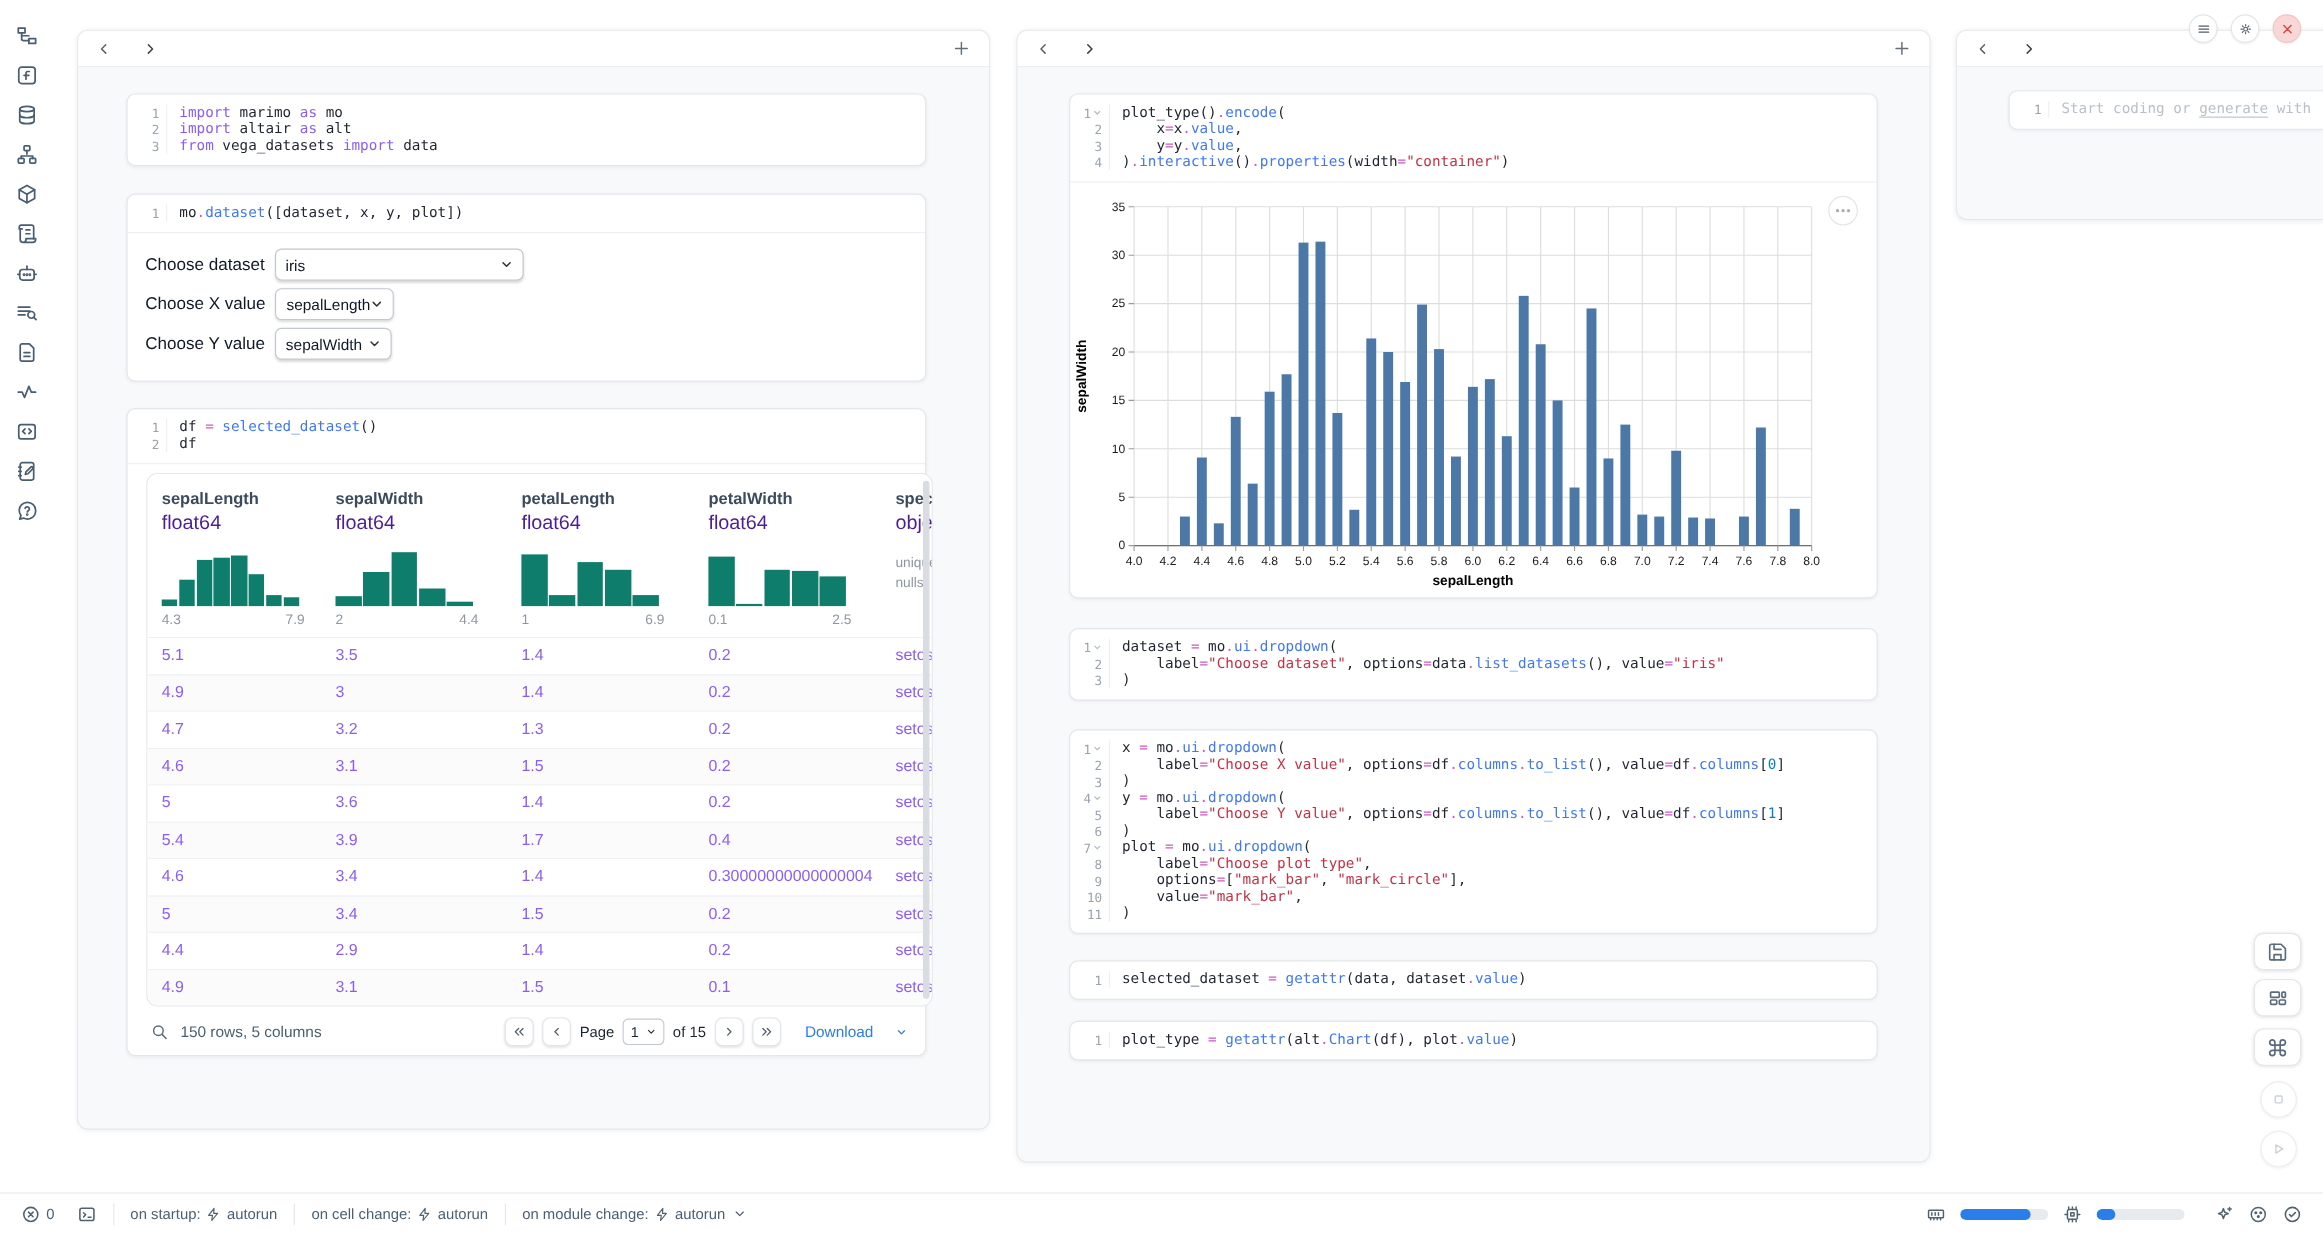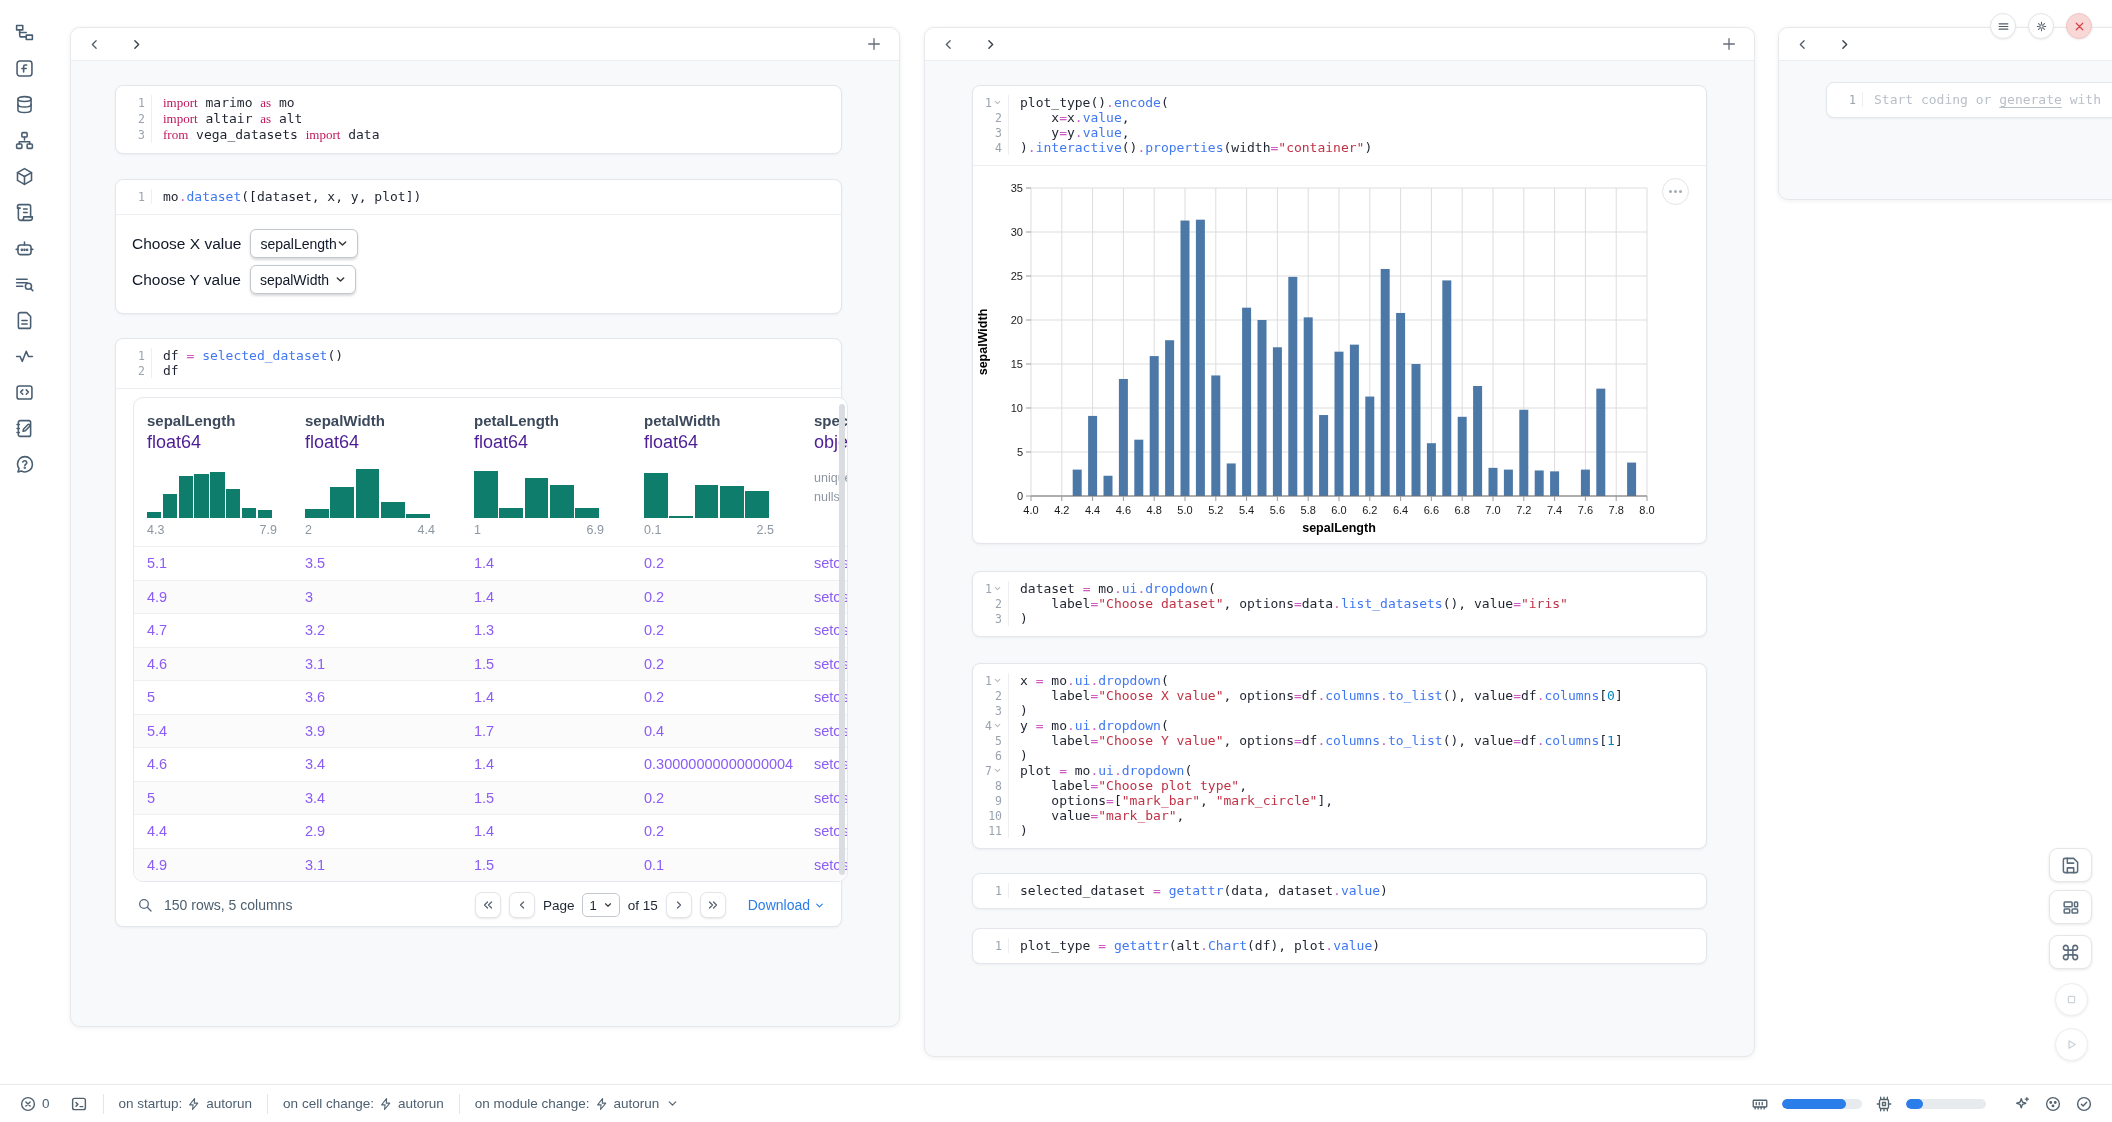--- a/index.html
+++ b/index.html
@@ -27,21 +27,21 @@
   .pbody-right{ padding:21px 0 0 47px; }
 
   
   .cell { background:#fff; border:1px solid #e3e6ea; border-radius:8px;
           box-shadow:0 1px 3px rgba(16,24,40,.05); }
   .code-area { padding:9px 0 10px; cursor:text; }
   .cl { display:flex; line-height:19px; font:13px "DejaVu Sans Mono", monospace; white-space:pre; }
   .ln { flex:0 0 36px; display:flex; justify-content:flex-end; align-items:center; gap:1px;
         padding-right:6px; color:#9aa3ae; font-size:11.5px; border-right:1px solid #edeff2; margin-right:11px; }
   .fold-chev { width:9px; height:9px; color:#b4bcc5; cursor:pointer; flex:0 0 9px; }
-  .tk-kw { color:#be185d;font-family:Liberation Serif, serif; }
+  .tk-kw { color:#8b5cf6; }
   .tk-fn { color:#4078f2; }
   .tk-str{ color:#c13246; }
   .tk-pun{ color:#cf5ac3; }
   .tk-num{ color:#0184bc; }
   .tk-pl { color:#1f2430; }
   .tk-ph { color:#b9c0c9; }
   .tk-phl{ color:#b9c0c9; text-decoration:underline; text-underline-offset:3px; }
   .cell-divider { border-top:1px solid #eceef2; }
 
   .mb25{margin-bottom:25px;} .mb24{margin-bottom:24px;} .mb27{margin-bottom:27px;}
@@ -79,21 +79,21 @@
   .tf-summary { font-size:14px; color:#4d6071; }
   .pager { margin-left:auto; display:flex; align-items:center; gap:8px; }
   .pg-btn { width:26px; height:26px; border:1px solid #e2e5e9; border-radius:7px; background:#fff;
             box-shadow:0 1px 2px rgba(16,24,40,.1); display:flex; align-items:center;
             justify-content:center; color:#55606d; cursor:pointer; }
   .pg-btn svg { width:12px; height:12px; }
   .pg-text { font-size:13.5px; color:#1d2733; }
   .page-select { height:24px; border:1px solid #c3c8ce; border-radius:5px; background:#fff;
                  display:flex; align-items:center; gap:6px; padding:0 6px; font-size:13px;
                  color:#1d2733; cursor:pointer; }
-  .download { display:flex; align-items:center; gap:4px; color:#2b7de9; font-size:14px;
+  .download { display:flex; align-items:center; gap:20px; color:#2b7de9; font-size:14px;
               margin-left:14px; cursor:pointer;justify-content:space-between; }
   .download svg { width:11px; height:11px; }
 
   
   .chart-out { position:relative; height:377px; }
   .vega-actions { position:absolute; top:12px; right:17px; width:27px; height:27px; border-radius:50%;
                   border:1px solid #e1e4e8; background:#fff; display:flex; align-items:center;
                   justify-content:center; gap:2px; cursor:pointer; }
   .vega-actions i { width:3px; height:3px; border-radius:50%; background:#a6adb5; }
 
@@ -251,20 +251,29 @@
           <div class="cl"><span class="ln"><span>2</span></span><span class="cc"><span class="tk-kw">import</span><span class="tk-pl"> altair </span><span class="tk-kw">as</span><span class="tk-pl"> alt</span></span></div>
           <div class="cl"><span class="ln"><span>3</span></span><span class="cc"><span class="tk-kw">from</span><span class="tk-pl"> vega_datasets </span><span class="tk-kw">import</span><span class="tk-pl"> data</span></span></div>
         </div>
     </div>
     <div class="cell mb24">
       <div class="code-area">
           <div class="cl"><span class="ln"><span>1</span></span><span class="cc"><span class="tk-pl">mo</span><span class="tk-pun">.</span><span class="tk-fn">dataset</span><span class="tk-pl">([dataset, x, y, plot])</span></span></div>
         </div>
       <div class="cell-divider"></div>
       <div class="dd-wrap">
+          <div class="dd-row">
+            <span class="dd-label">Choose dataset</span>
+            <div class="dd-select" style="width: 226px;">
+              <span>iris</span>
+              <svg viewBox="0 0 24 24" class="dd-chev">
+                <path d="M5 8.5l7 7 7-7" fill="none" stroke="currentColor" stroke-width="3" stroke-linecap="round" stroke-linejoin="round"></path>
+              </svg>
+            </div>
+          </div>
           <div class="dd-row">
             <span class="dd-label">Choose X value</span>
             <div class="dd-select" style="width: 108px;">
               <span>sepalLength</span>
               <svg viewBox="0 0 24 24" class="dd-chev">
                 <path d="M5 8.5l7 7 7-7" fill="none" stroke="currentColor" stroke-width="3" stroke-linecap="round" stroke-linejoin="round"></path>
               </svg>
             </div>
           </div>
           <div class="dd-row">

